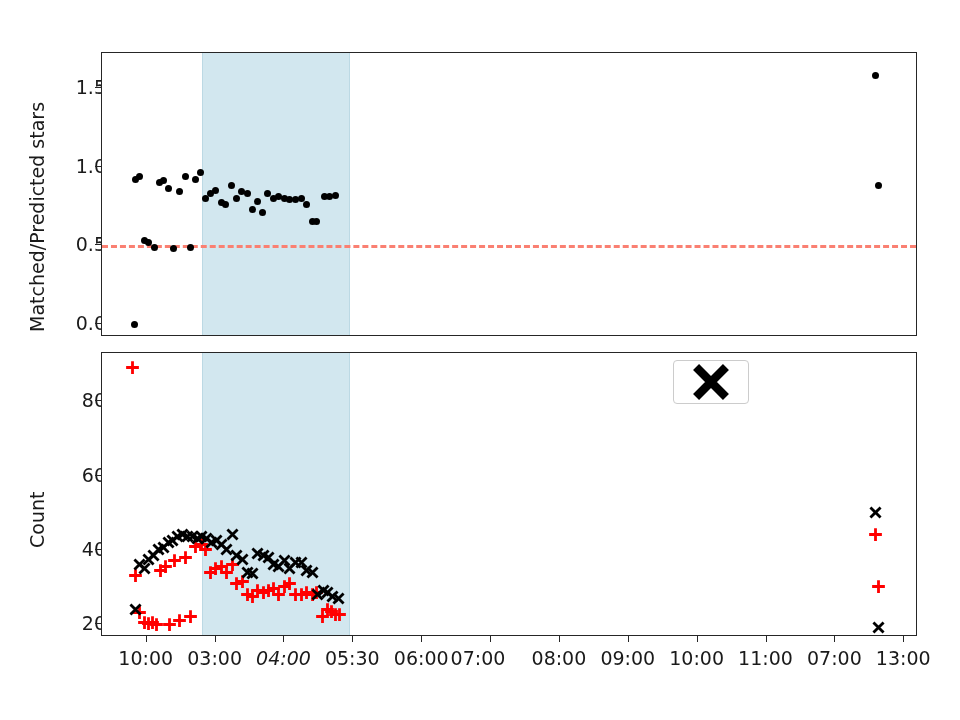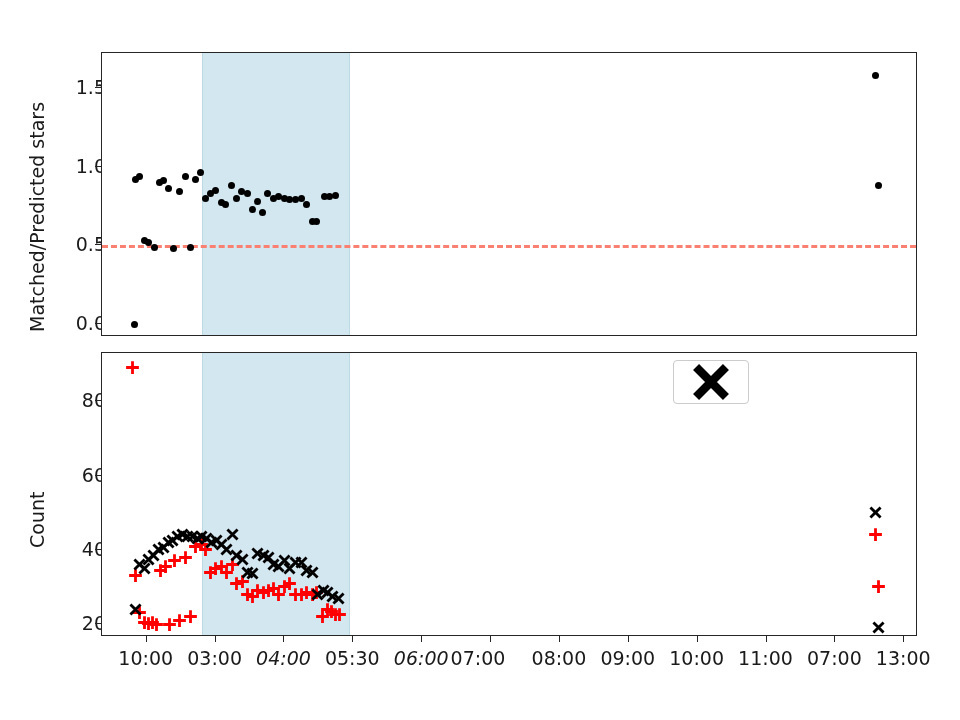--- a/index.html
+++ b/index.html
@@ -600,21 +600,21 @@
   <div id="xticks">
       <div class="xtickmark" style="left: 145.759px; top: 636px;"></div>
       <div class="xtick" style="left: 145.759px; top: 647px;">10:00</div>
       <div class="xtickmark" style="left: 214.62px; top: 636px;"></div>
       <div class="xtick" style="left: 214.62px; top: 647px;">03:00</div>
       <div class="xtickmark" style="left: 283.481px; top: 636px;"></div>
       <div class="xtick" style="left: 283.481px; top: 647px; font-style: italic;">04:00</div>
       <div class="xtickmark" style="left: 352.342px; top: 636px;"></div>
       <div class="xtick" style="left: 352.342px; top: 647px;">05:30</div>
       <div class="xtickmark" style="left: 421.203px; top: 636px;"></div>
-      <div class="xtick" style="left: 421.203px; top: 647px; font-style: italic;">06:00</div>
+      <div class="xtick" style="left: 421.203px; top: 647px;">06:00</div>
       <div class="xtickmark" style="left: 490.063px; top: 636px;"></div>
       <div class="xtick" style="left: 478px; top: 647px; text-align: right;">07:00</div>
       <div class="xtickmark" style="left: 558.924px; top: 636px;"></div>
       <div class="xtick" style="left: 558.924px; top: 647px;">08:00</div>
       <div class="xtickmark" style="left: 627.785px; top: 636px;"></div>
       <div class="xtick" style="left: 627.785px; top: 647px;">09:00</div>
       <div class="xtickmark" style="left: 696.646px; top: 636px;"></div>
       <div class="xtick" style="left: 696.646px; top: 647px;">10:00</div>
       <div class="xtickmark" style="left: 765.506px; top: 636px;"></div>
       <div class="xtick" style="left: 765.506px; top: 647px;">11:00</div>

